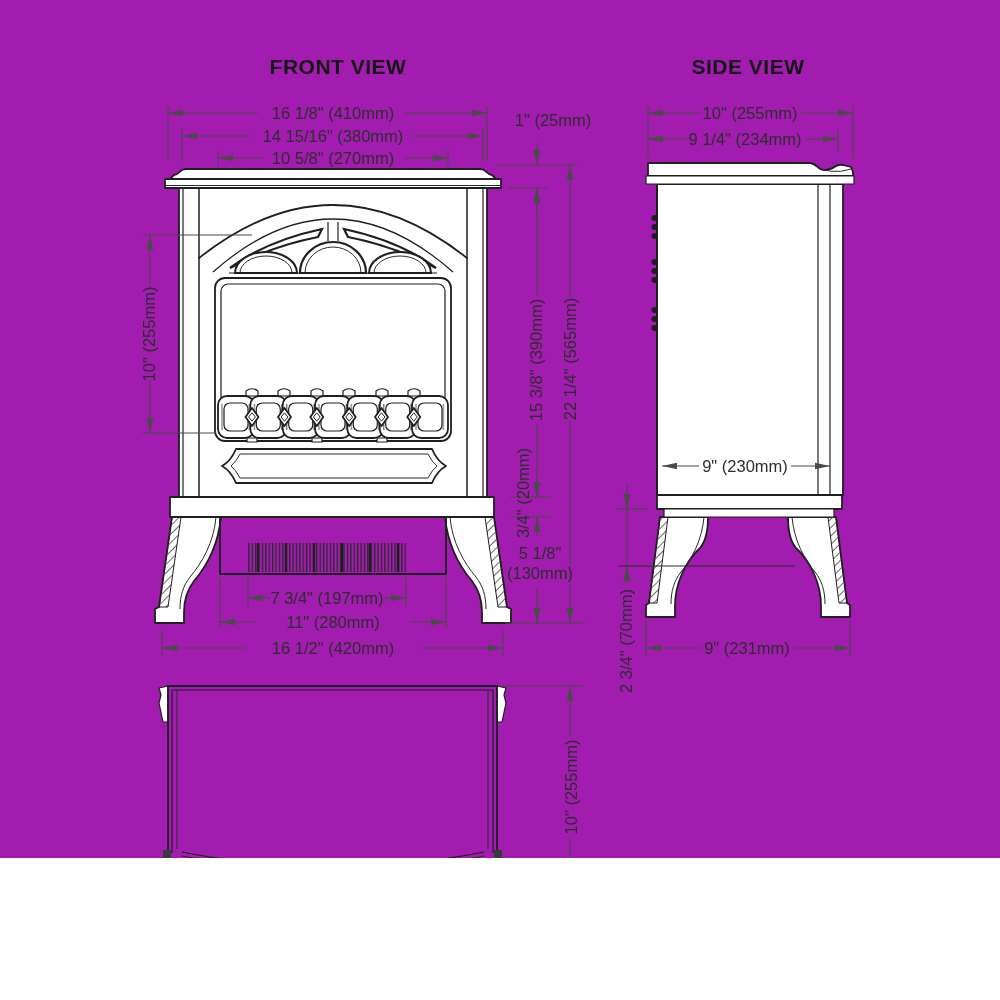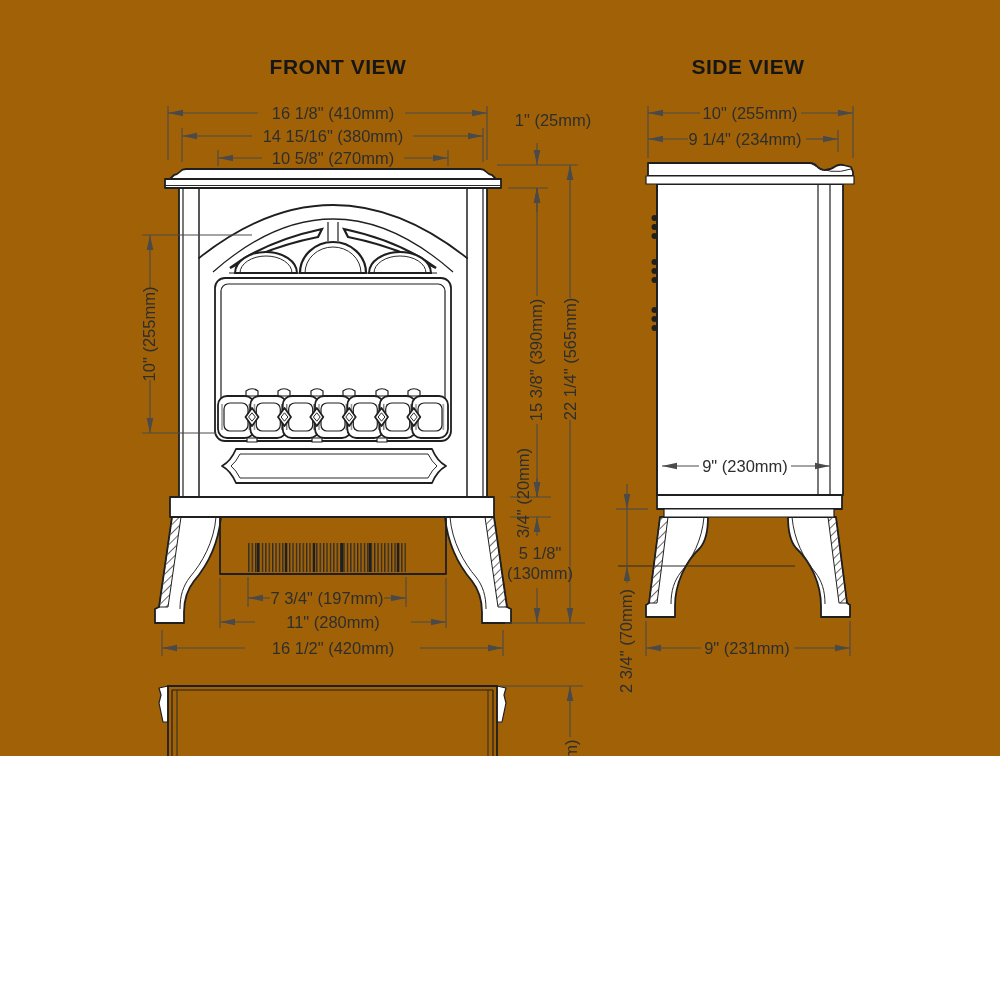--- a/index.html
+++ b/index.html
@@ -1,16 +1,16 @@
 <!DOCTYPE html>
 <html><head>
 <meta charset="utf-8">
 <style>
   html,body{margin:0;padding:0;background:#fff;}
-  .canvas{position:relative;width:1000px;height:756px;background:#a16207;overflow:hidden;}
+  .canvas{position:relative;width:1000px;height:858px;background:#a21caf;overflow:hidden;}
   svg{position:absolute;left:0;top:0;}
   svg text{font-family:"Liberation Sans","DejaVu Sans",sans-serif;fill:#2e2e2e;}
   .t{font-size:16.5px;text-anchor:middle;dominant-baseline:central;}
   .title{font-size:21px;font-weight:bold;letter-spacing:.5px;fill:#161616;text-anchor:middle;dominant-baseline:central;}
   .dim{stroke:#4a4a4a;stroke-width:1.1;fill:none;}
   .obj{stroke:#1f1f1f;stroke-width:1.8;fill:none;stroke-linejoin:round;stroke-linecap:round;}
   .obj2{stroke:#1f1f1f;stroke-width:1.2;fill:none;stroke-linejoin:round;}
   .obj3{stroke:#2a2a2a;stroke-width:1;fill:none;}
   .objw{stroke:#1f1f1f;stroke-width:1.8;fill:#fff;stroke-linejoin:round;}
   .objw2{stroke:#1f1f1f;stroke-width:1.2;fill:#fff;stroke-linejoin:round;}

